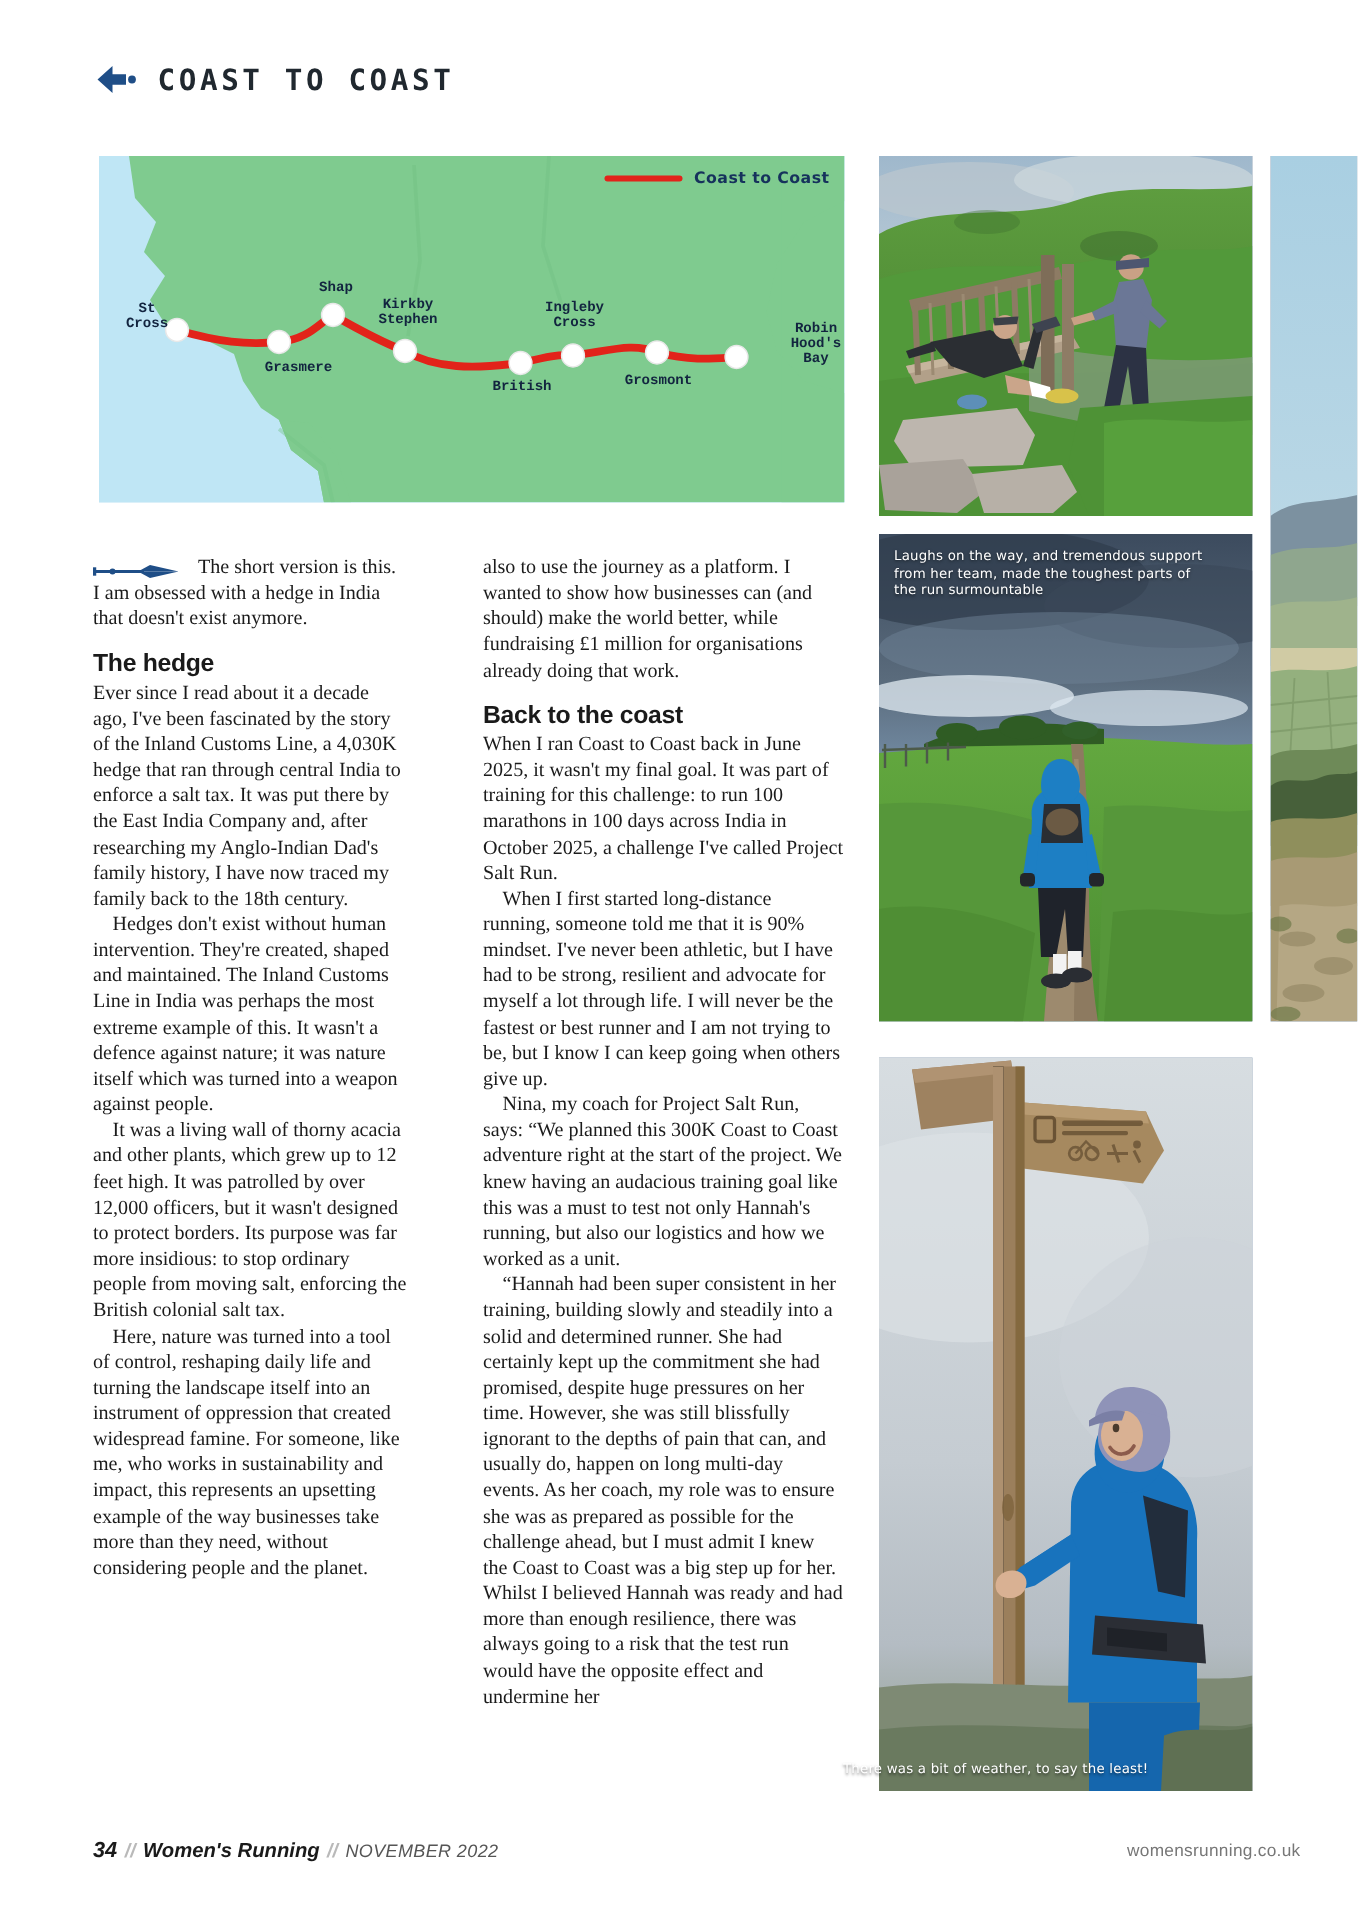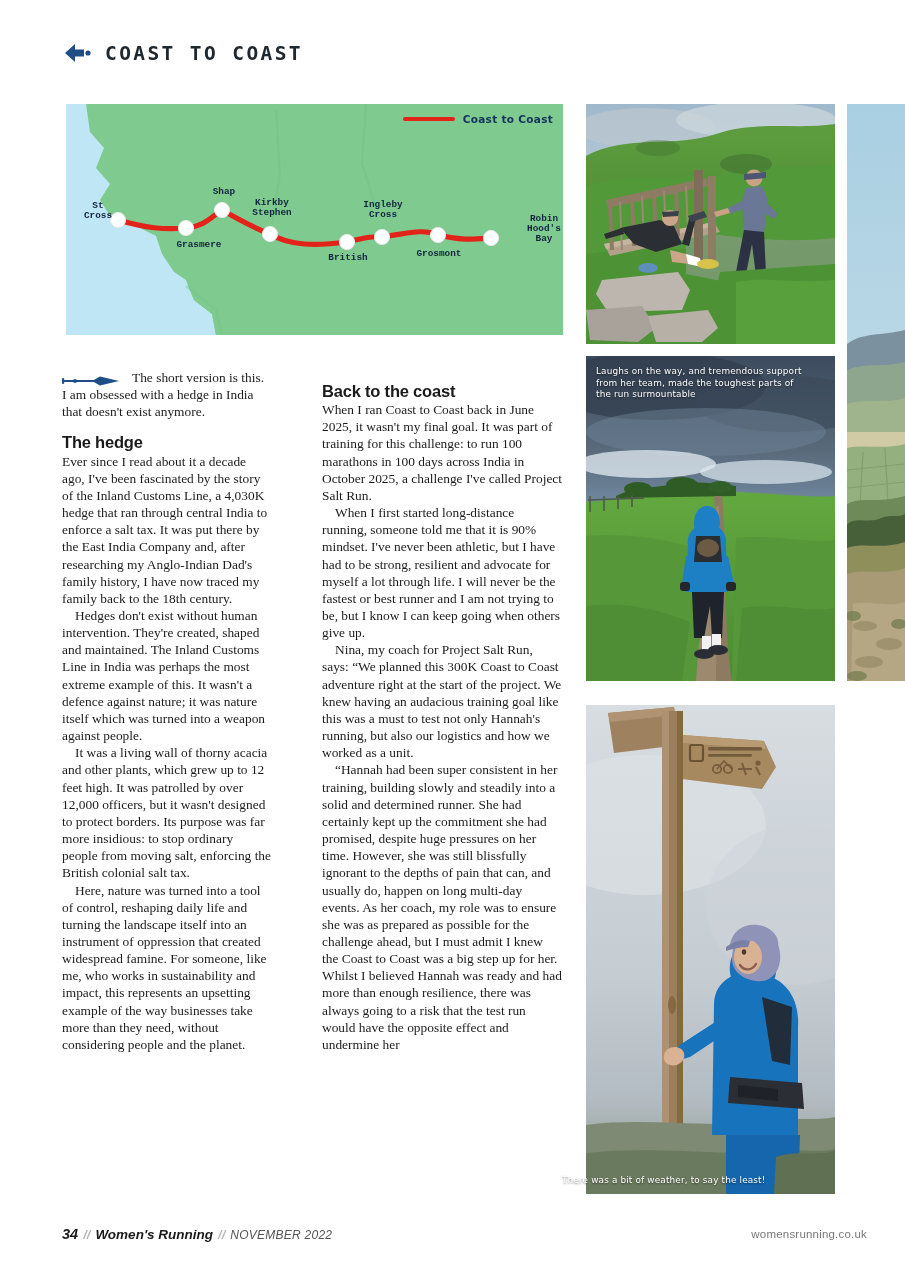--- a/index.html
+++ b/index.html
@@ -142,20 +142,21 @@
 
     <h2 class="subhead">The hedge</h2>
 
     <p class="noind">Ever since I read about it a decade ago, I've been fascinated by the story of the Inland Customs Line, a 4,030K hedge that ran through central India to enforce a salt tax. It was put there by the East India Company and, after researching my Anglo-Indian Dad's family history, I have now traced my family back to the 18th century.</p>
     <p>Hedges don't exist without human intervention. They're created, shaped and maintained. The Inland Customs Line in India was perhaps the most extreme example of this. It wasn't a defence against nature; it was nature itself which was turned into a weapon against people.</p>
     <p>It was a living wall of thorny acacia and other plants, which grew up to 12 feet high. It was patrolled by over 12,000 officers, but it wasn't designed to protect borders. Its purpose was far more insidious: to stop ordinary people from moving salt, enforcing the British colonial salt tax.</p>
     <p>Here, nature was turned into a tool of control, reshaping daily life and turning the landscape itself into an instrument of oppression that created widespread famine. For someone, like me, who works in sustainability and impact, this represents an upsetting example of the way businesses take more than they need, without considering people and the planet.</p>
   </div>
 
   <div class="col" id="col2">
+    <p class="noind">also to use the journey as a platform. I wanted to show how businesses can (and should) make the world better, while fundraising £1 million for organisations already doing that work.</p>
 
     <h2 class="subhead">Back to the coast</h2>
 
     <p class="noind">When I ran Coast to Coast back in June 2025, it wasn't my final goal. It was part of training for this challenge: to run 100 marathons in 100 days across India in October 2025, a challenge I've called Project Salt Run.</p>
     <p>When I first started long-distance running, someone told me that it is 90% mindset. I've never been athletic, but I have had to be strong, resilient and advocate for myself a lot through life. I will never be the fastest or best runner and I am not trying to be, but I know I can keep going when others give up.</p>
     <p>Nina, my coach for Project Salt Run, says: “We planned this 300K Coast to Coast adventure right at the start of the project. We knew having an audacious training goal like this was a must to test not only Hannah's running, but also our logistics and how we worked as a unit.</p>
     <p>“Hannah had been super consistent in her training, building slowly and steadily into a solid and determined runner. She had certainly kept up the commitment she had promised, despite huge pressures on her time. However, she was still blissfully ignorant to the depths of pain that can, and usually do, happen on long multi-day events. As her coach, my role was to ensure she was as prepared as possible for the challenge ahead, but I must admit I knew the Coast to Coast was a big step up for her. Whilst I believed Hannah was ready and had more than enough resilience, there was always going to a risk that the test run would have the opposite effect and undermine her</p>
   </div>
 
   <div class="photo" id="ph1">

